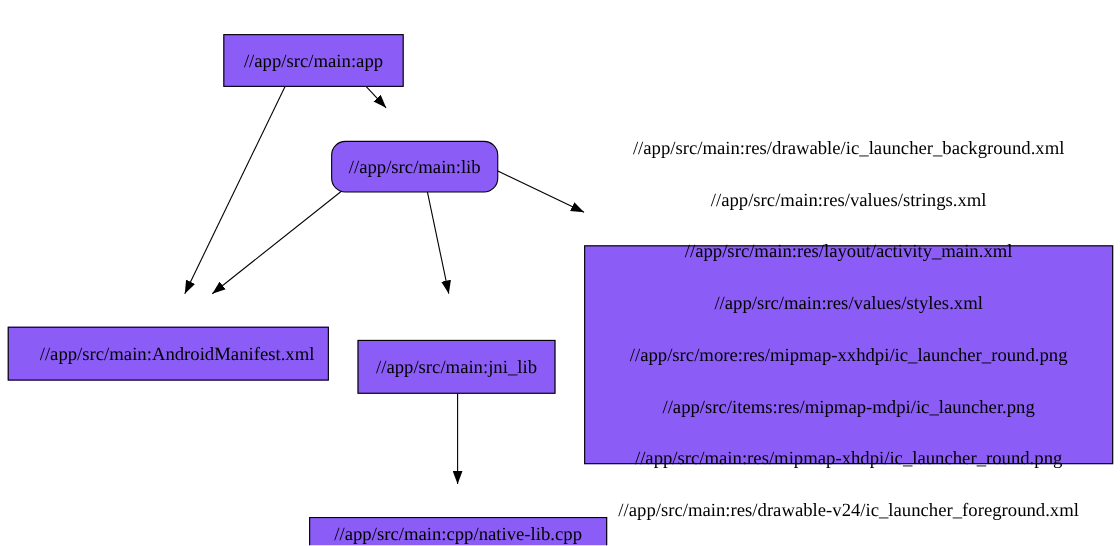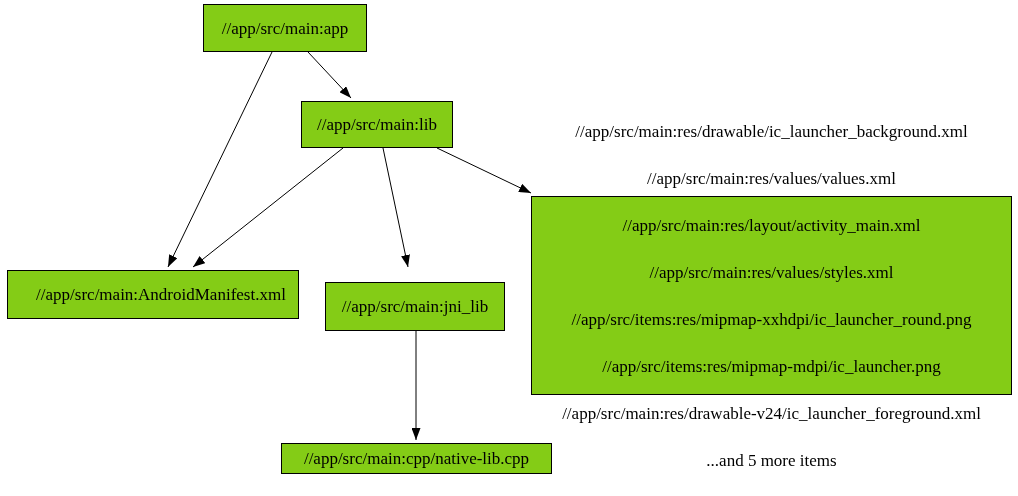--- a/index.html
+++ b/index.html
@@ -21,29 +21,30 @@
     left: 0;
     top: 0;
     width: 1018px;
     height: 496px;
     pointer-events: none;
   }
   .node {
     position: absolute;
     box-sizing: border-box;
     border: 1px solid #000000;
-    background: #84cc16;
+    background: #8b5cf6;
     display: flex;
     flex-direction: column;
     align-items: center;
     justify-content: center;
     text-align: center;
     font-size: 17px;
     line-height: 19px;
     white-space: nowrap;
+    margin-top: 27px;
   }
   .node .line {
     display: block;
   }
 </style>
 </head>
 <body>
 
 <div id="canvas">
   <svg id="edge-layer" viewBox="0 0 1018 496" xmlns="http://www.w3.org/2000/svg">
@@ -58,36 +59,37 @@
         <line x1="343" y1="148" x2="193" y2="267" stroke="#000000" stroke-width="1" marker-end="url(#arrowhead)"></line>
         <line x1="383" y1="148" x2="408" y2="267" stroke="#000000" stroke-width="1" marker-end="url(#arrowhead)"></line>
         <line x1="437" y1="148" x2="531" y2="193" stroke="#000000" stroke-width="1" marker-end="url(#arrowhead)"></line>
         <line x1="416" y1="319" x2="416" y2="440" stroke="#000000" stroke-width="1" marker-end="url(#arrowhead)"></line>
       </g>
   </svg>
   <div id="node-layer">
       <div class="node" style="left: 203px; top: 4px; width: 164px; height: 48px;">
         <span class="line">//app/src/main:app</span>
       </div>
-      <div class="node" style="left: 301px; top: 101px; width: 152px; height: 47px;">
+      <div class="node" style="left: 301px; top: 101px; width: 152px; height: 47px; border-radius: 13px;">
         <span class="line">//app/src/main:lib</span>
       </div>
       <div class="node" style="left: 7px; top: 270px; width: 292px; height: 49px; padding-left: 16px;">
         <span class="line">//app/src/main:AndroidManifest.xml</span>
       </div>
       <div class="node" style="left: 325px; top: 282px; width: 180px; height: 49px;">
         <span class="line">//app/src/main:jni_lib</span>
       </div>
       <div class="node" style="left: 531px; top: 196px; width: 481px; height: 199px; gap: 28px;">
         <span class="line">//app/src/main:res/drawable/ic_launcher_background.xml</span>
-        <span class="line">//app/src/main:res/values/values.xml</span>
+        <span class="line">//app/src/main:res/values/strings.xml</span>
         <span class="line">//app/src/main:res/layout/activity_main.xml</span>
         <span class="line">//app/src/main:res/values/styles.xml</span>
-        <span class="line">//app/src/items:res/mipmap-xxhdpi/ic_launcher_round.png</span>
+        <span class="line">//app/src/more:res/mipmap-xxhdpi/ic_launcher_round.png</span>
         <span class="line">//app/src/items:res/mipmap-mdpi/ic_launcher.png</span>
+        <span class="line">//app/src/main:res/mipmap-xhdpi/ic_launcher_round.png</span>
         <span class="line">//app/src/main:res/drawable-v24/ic_launcher_foreground.xml</span>
         <span class="line">...and 5 more items</span>
       </div>
       <div class="node" style="left: 281px; top: 443px; width: 271px; height: 31px;">
         <span class="line">//app/src/main:cpp/native-lib.cpp</span>
       </div>
     </div>
 </div>
 
 </body></html>

